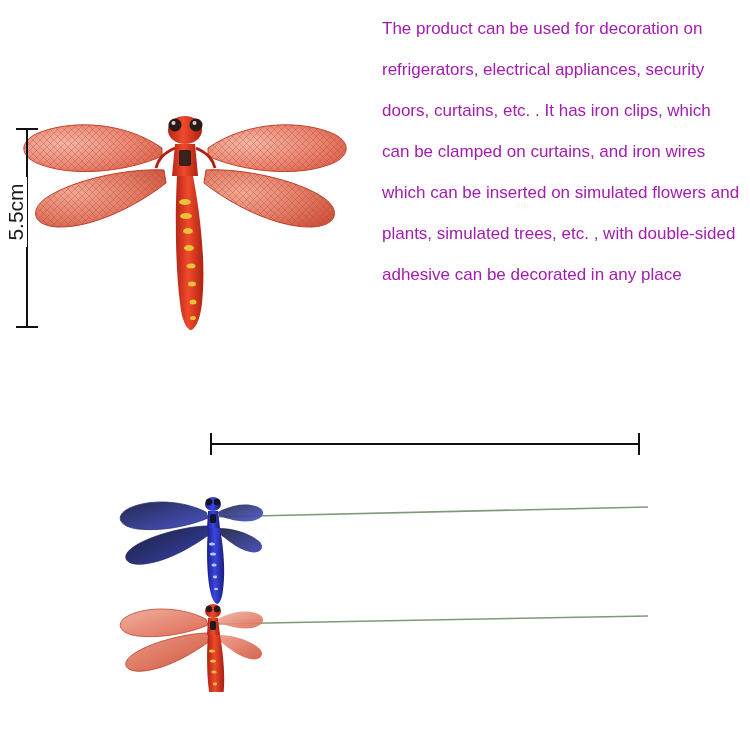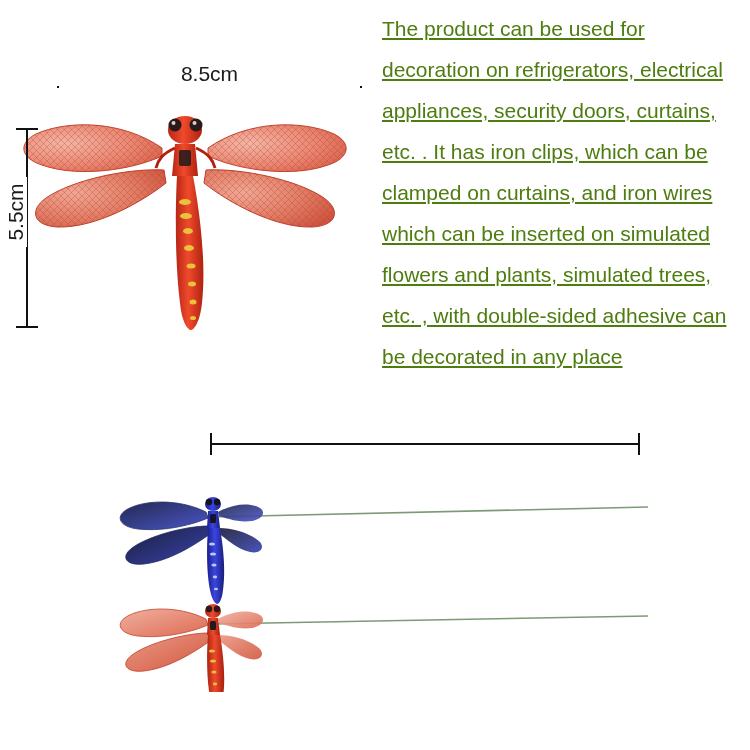--- a/index.html
+++ b/index.html
@@ -112,24 +112,23 @@
     background: #fff;
     padding: 0 6px;
   }
 
   
   .description {
     position: absolute;
     left: 382px;
     top: 8px;
     width: 360px;
-    font-size: 21px;
+    font-size: 17px;
     line-height: 41px;
-    color: #4d7c0f;
-    text-decoration: underline;
+    color: #a21caf;
   }
   .description p {
     margin: 0;
   }
 
   
   .bottom-section {
     position: absolute;
     left: 0;
     top: 404px;
@@ -247,28 +246,20 @@
           <ellipse cx="180" cy="186" rx="4" ry="2.5" fill="#e8c23a"></ellipse>
           <ellipse cx="181" cy="204" rx="3.5" ry="2.5" fill="#e8c23a"></ellipse>
           <ellipse cx="181" cy="220" rx="3" ry="2" fill="#e8c23a"></ellipse>
         </g>
         <path d="M163 50 C150 56 146 62 144 70" stroke="#b0220f" stroke-width="3" fill="none"></path>
         <path d="M184 50 C197 56 201 62 203 70" stroke="#b0220f" stroke-width="3" fill="none"></path>
       </g>
     </svg>
   </div>
 
-  <div class="dim-horizontal">
-    <div class="bar"></div>
-    <div class="cap-l"></div>
-    <div class="cap-r"></div>
-    <div class="label">
-      <span>8.5cm</span>
-    </div>
-  </div>
 
   <div class="dim-vertical">
     <div class="bar"></div>
     <div class="cap-t"></div>
     <div class="cap-b"></div>
     <div class="label">
       <span>5.5cm</span>
     </div>
   </div>
 

